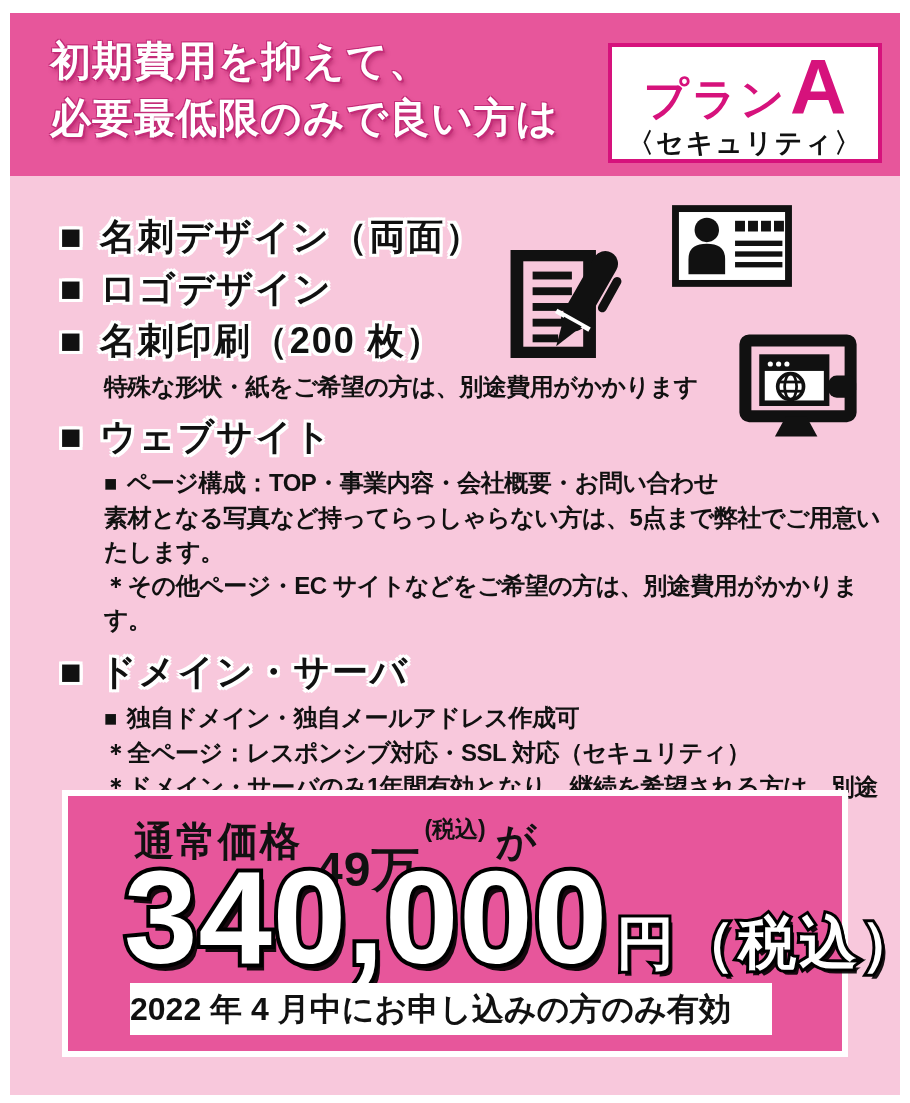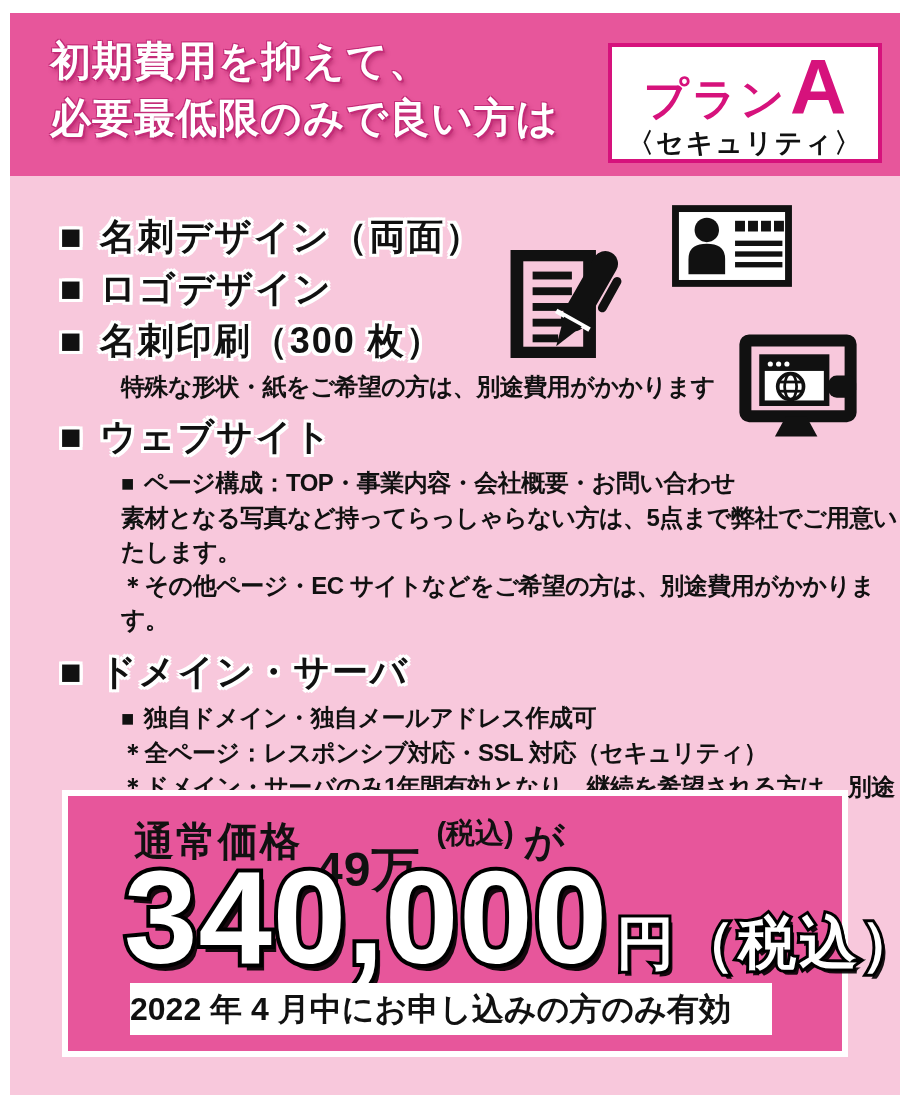--- a/index.html
+++ b/index.html
@@ -23,36 +23,36 @@
   .plan-subtitle{color:#111;font-size:27px;font-weight:800;letter-spacing:2px;margin-top:6px;}
 
   
   .content{position:absolute;left:10px;top:176px;width:890px;height:919px;
     background:var(--body-bg,#f8c8dc);}
 
   .features{position:absolute;left:50px;top:32px;width:830px;}
   .f-h{font-size:36px;font-weight:800;line-height:46px;margin:6px 0;letter-spacing:2px;
     text-shadow:-3px -3px 0 #fff,3px -3px 0 #fff,-3px 3px 0 #fff,3px 3px 0 #fff,-3px 0 0 #fff,3px 0 0 #fff,0 -3px 0 #fff,0 3px 0 #fff;}
   .f-h .sq{margin-right:16px;}
-  .f-sub,.f-note{font-size:24px;font-weight:800;line-height:34px;margin-left:61px;letter-spacing:-0.5px;width:786px;}
+  .f-sub,.f-note{font-size:24px;font-weight:800;line-height:34px;margin-left:44px;letter-spacing:-0.5px;width:786px;}
   .f-sub .sq2{font-size:22px;margin-right:10px;}
 
   
   .icon{position:absolute;}
   .icon-card{left:652px;top:28px;width:140px;height:84px;}
   .icon-doc{left:492px;top:74px;width:128px;height:108px;}
   .icon-monitor{left:728px;top:157px;width:120px;height:110px;}
 
   
   .price-box{position:absolute;left:52px;top:614px;width:786px;height:267px;box-sizing:border-box;
     background:var(--price-box-bg,#e7569b);border:6px solid #fff;}
   .regular-line{position:absolute;left:66px;top:18px;display:flex;align-items:flex-start;color:#111;font-weight:800;}
   .reg-prefix{font-size:40px;letter-spacing:2px;}
   .reg-amount{font-size:48px;margin-left:14px;letter-spacing:1px;margin-top:24px;}
-  .reg-tax{font-size:29px;margin-left:16px;}
+  .reg-tax{font-size:23px;margin-left:4px;}
   .reg-suffix{font-size:40px;margin-left:10px;}
   .big-line{position:absolute;left:56px;top:56px;display:flex;align-items:baseline;white-space:nowrap;}
   .price-big{font-size:132px;font-weight:800;color:#fff;line-height:1;letter-spacing:1px;
     -webkit-text-stroke:8px #000;paint-order:stroke fill;text-shadow:5px 7px 0 rgba(0,0,0,.9);}
   .price-unit{font-size:58px;font-weight:800;color:#fff;margin-left:8px;letter-spacing:3px;
     -webkit-text-stroke:6px #000;paint-order:stroke fill;text-shadow:4px 5px 0 rgba(0,0,0,.9);}
   .validity{position:absolute;left:62px;width:642px;bottom:16px;background:#fff;color:#111;
     font-weight:800;font-size:32px;line-height:40px;text-align:left;padding:6px 0;white-space:nowrap;}
 </style>
 </head>
@@ -77,21 +77,21 @@
   <div class="content">
 
     <div class="features">
       <div class="f-h">
         <span class="sq">■</span><span>名刺デザイン（両面）</span>
       </div>
       <div class="f-h">
         <span class="sq">■</span><span>ロゴデザイン</span>
       </div>
       <div class="f-h">
-        <span class="sq">■</span><span>名刺印刷（300 枚）</span>
+        <span class="sq">■</span><span>名刺印刷（200 枚）</span>
       </div>
       <div class="f-note">特殊な形状・紙をご希望の方は、別途費用がかかります</div>
       <div class="f-h" style="margin-top:10px;">
         <span class="sq">■</span><span>ウェブサイト</span>
       </div>
       <div class="f-sub">
         <span class="sq2">■</span><span>ページ構成：TOP・事業内容・会社概要・お問い合わせ</span>
       </div>
       <div class="f-note">素材となる写真など持ってらっしゃらない方は、5点まで弊社でご用意いたします。</div>
       <div class="f-note">＊その他ページ・EC サイトなどをご希望の方は、別途費用がかかります。</div>

